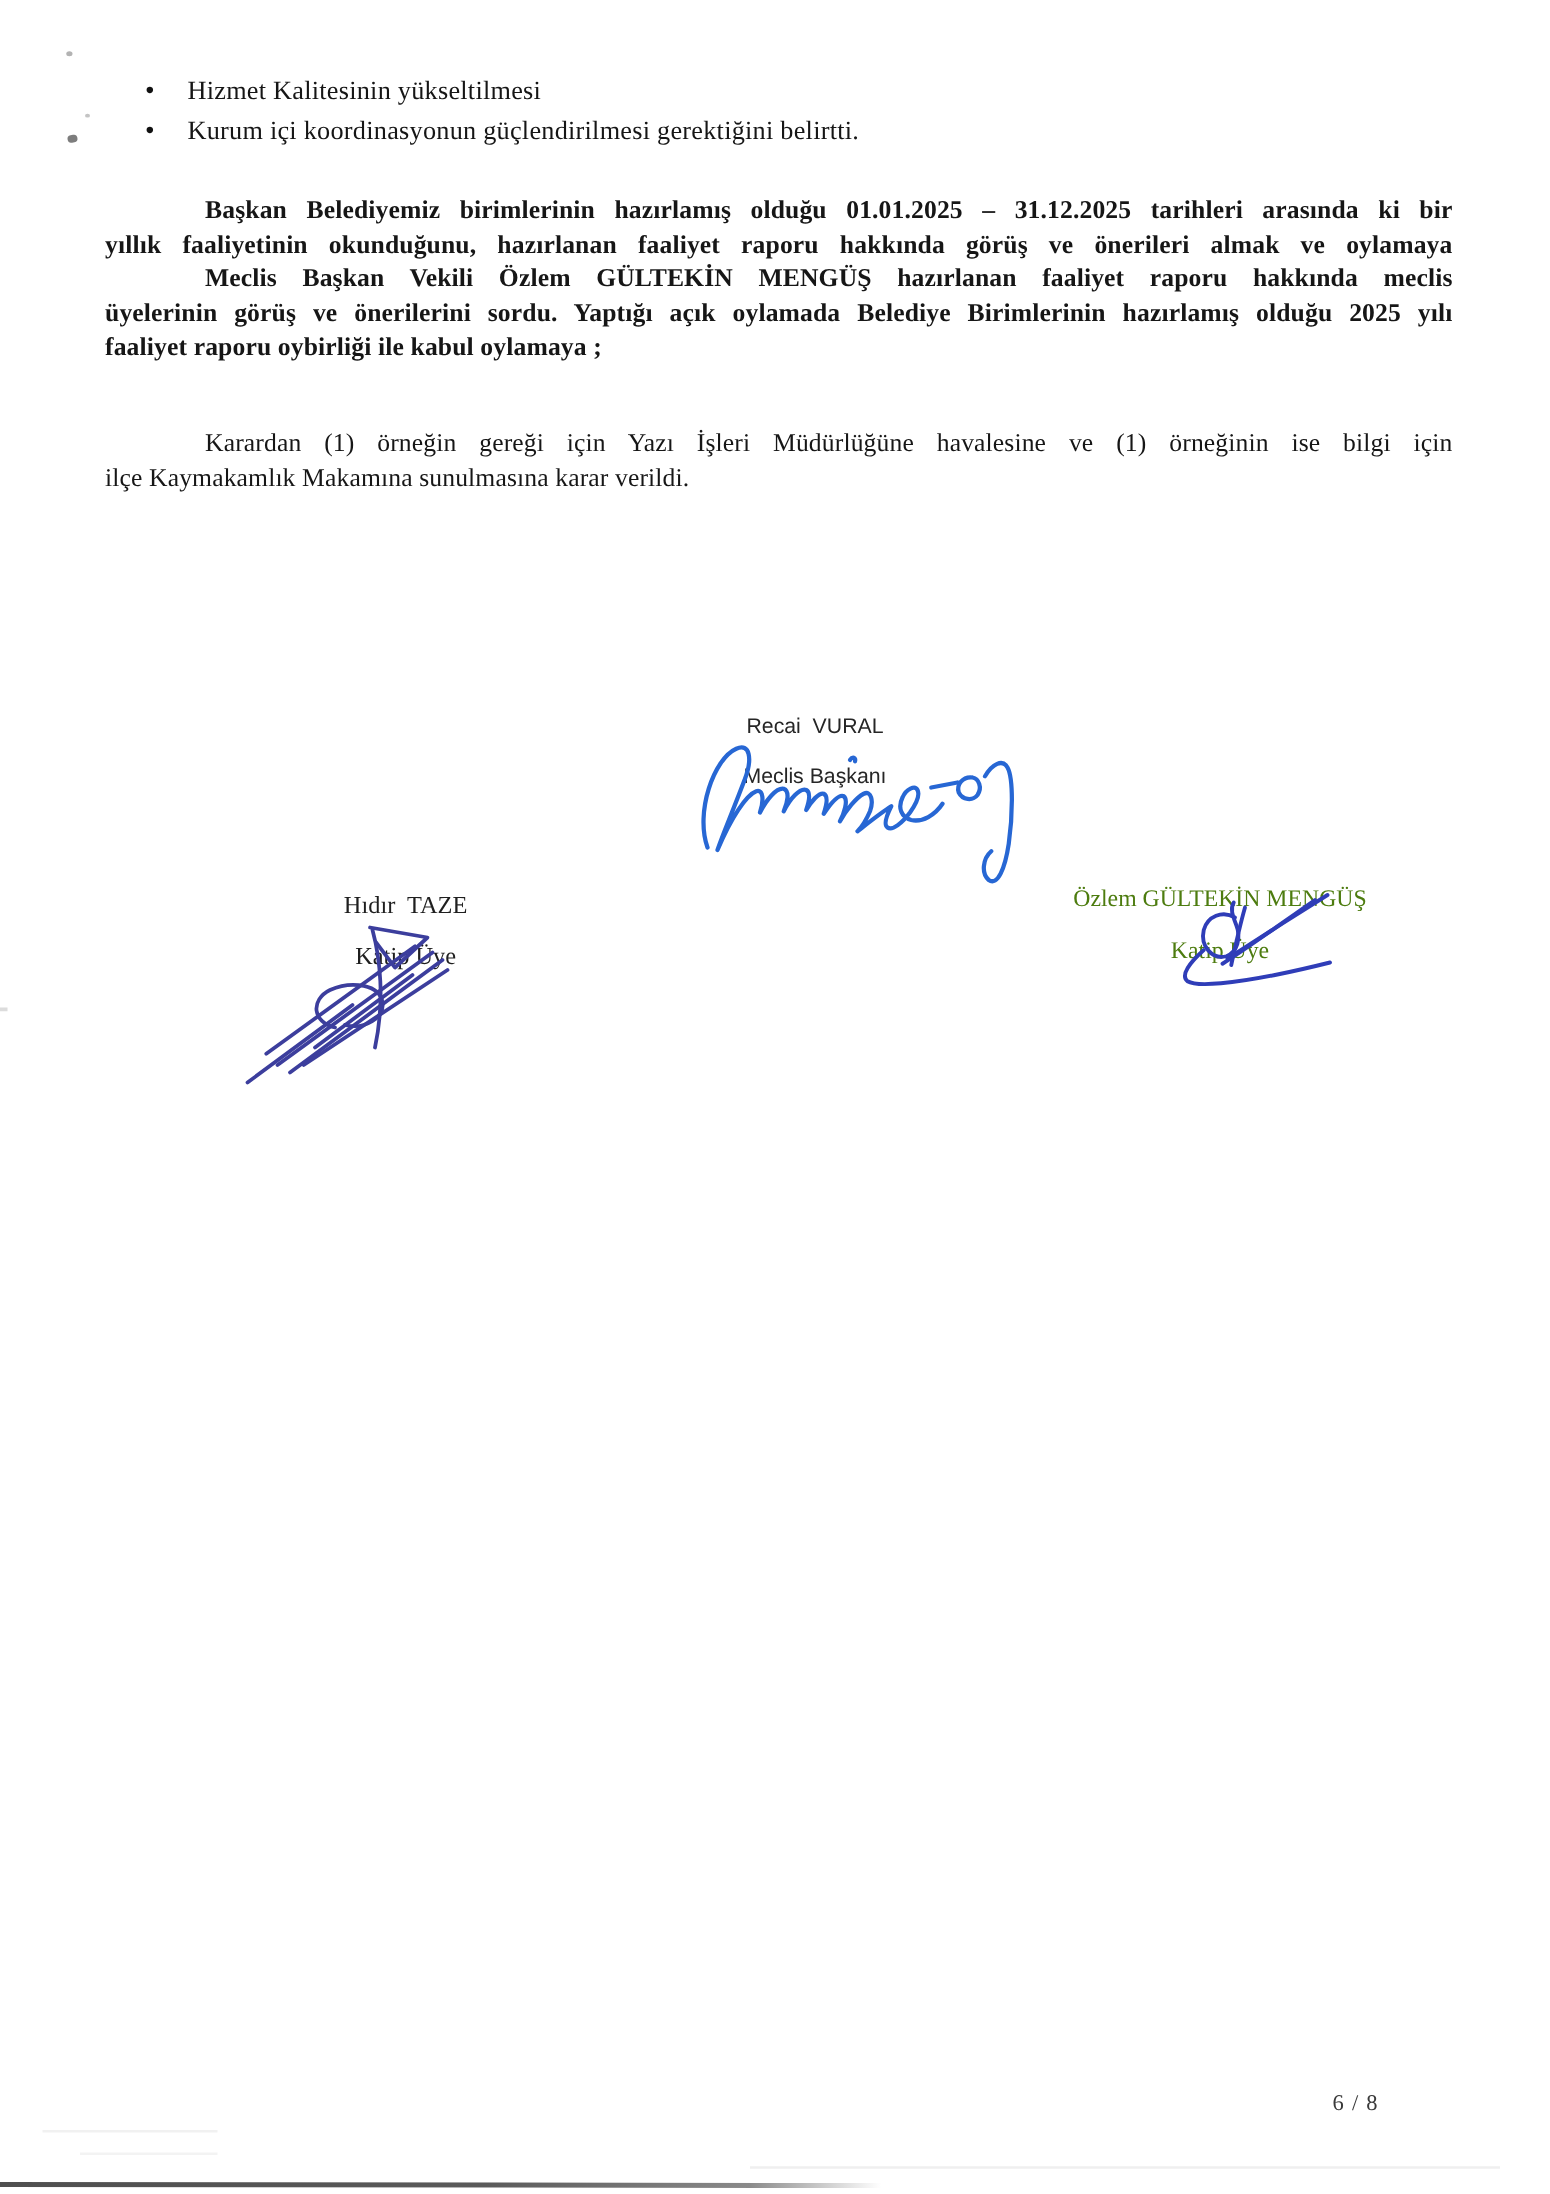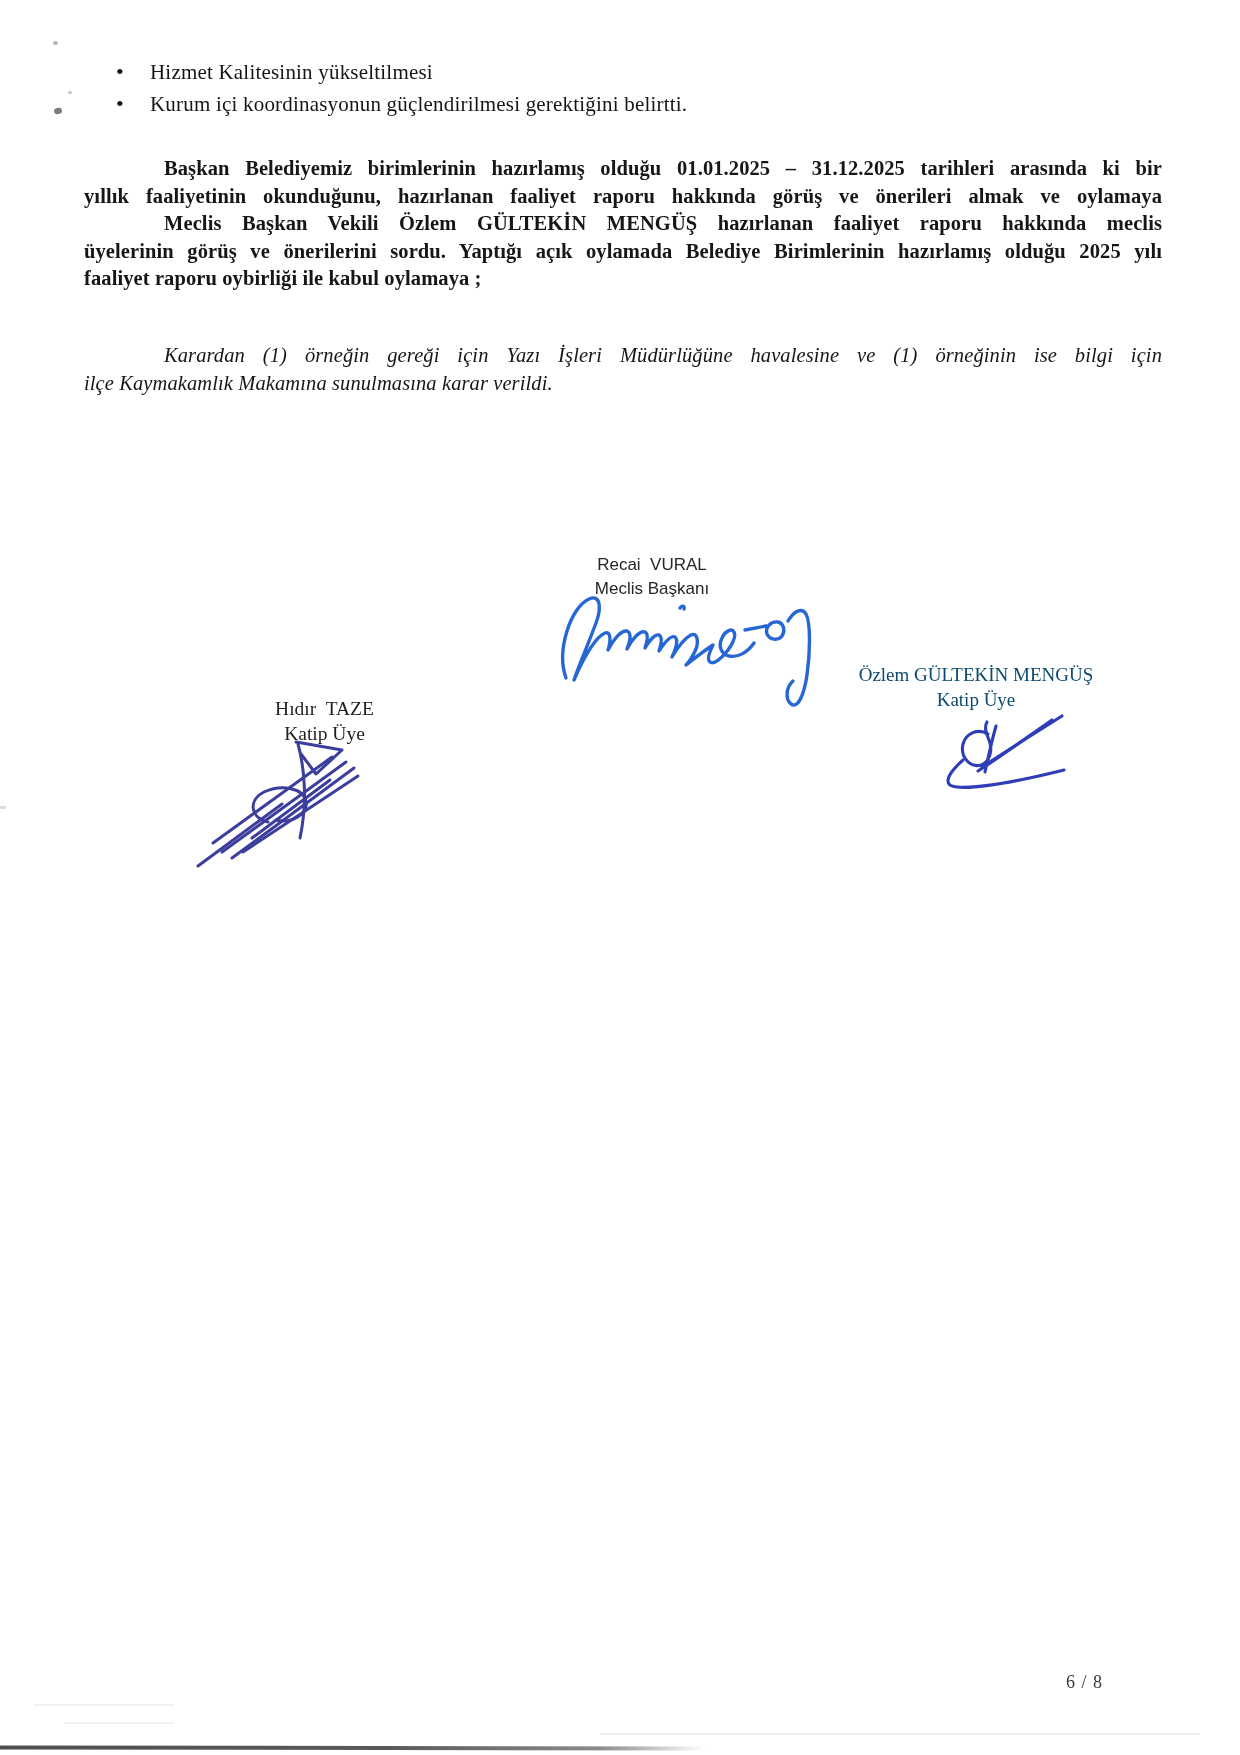--- a/index.html
+++ b/index.html
@@ -15,36 +15,36 @@
 
   
   .bullets { position: absolute; left: 116px; top: 56px; width: 980px; }
   .bullet-row { display: flex; align-items: flex-start; height: 32px; line-height: 32px; }
   .bullet-marker { width: 34px; font-size: 22px; color: #111; }
   .bullet-text { font-size: 21px; letter-spacing: 0.2px; }
 
   
   .bodytext { position: absolute; left: 84px; width: 1078px; font-size: 20.5px; }
   .para-block-1 { top: 155px; font-weight: bold; }
-  .para-block-2 { top: 342px; font-style: italic; }
+  .para-block-2 { top: 342px; }
   .line {
     height: 27.6px; line-height: 27.6px;
     text-align: justify; text-align-last: justify;
     letter-spacing: 0.1px;
     white-space: normal;
   }
   .line.lastline { text-align-last: left; }
   .line.indent { padding-left: 80px; }
 
   
   .sig-block { position: absolute; text-align: center; }
   .sig-center { left: 552px; top: 553px; width: 200px; font-family: "Liberation Sans", sans-serif; font-size: 17px; line-height: 24px; color: #262626; }
   .sig-left   { left: 227px; top: 696px; width: 195px; font-size: 19.5px; line-height: 25px; color: #1f1f1f; }
-  .sig-right  { left: 846px; top: 662px; width: 260px; font-size: 19px;   line-height: 25px; color: #0c4a6e; }
-  .sig-name, .sig-title { display: block; white-space: pre; }
+  .sig-right  { left: 846px; top: 691px; width: 260px; font-size: 19px;   line-height: 25px; color: #4d7c0f; }
+  .sig-name, .sig-title { display: block; white-space: pre; margin-top: 16px; }
 
   
   .ink-layer { position: absolute; left: 0; top: 0; pointer-events: none; }
 
   
   .page-number { position: absolute; left: 1066px; top: 1672px; font-size: 18px; color: #3a3a3a; letter-spacing: 1px; }
 
   
   .speck { position: absolute; border-radius: 50%; }
   .speck-1 { left: 53px; top: 41px; width: 5px; height: 4px; background: #9a9a9a; opacity: .75; }

